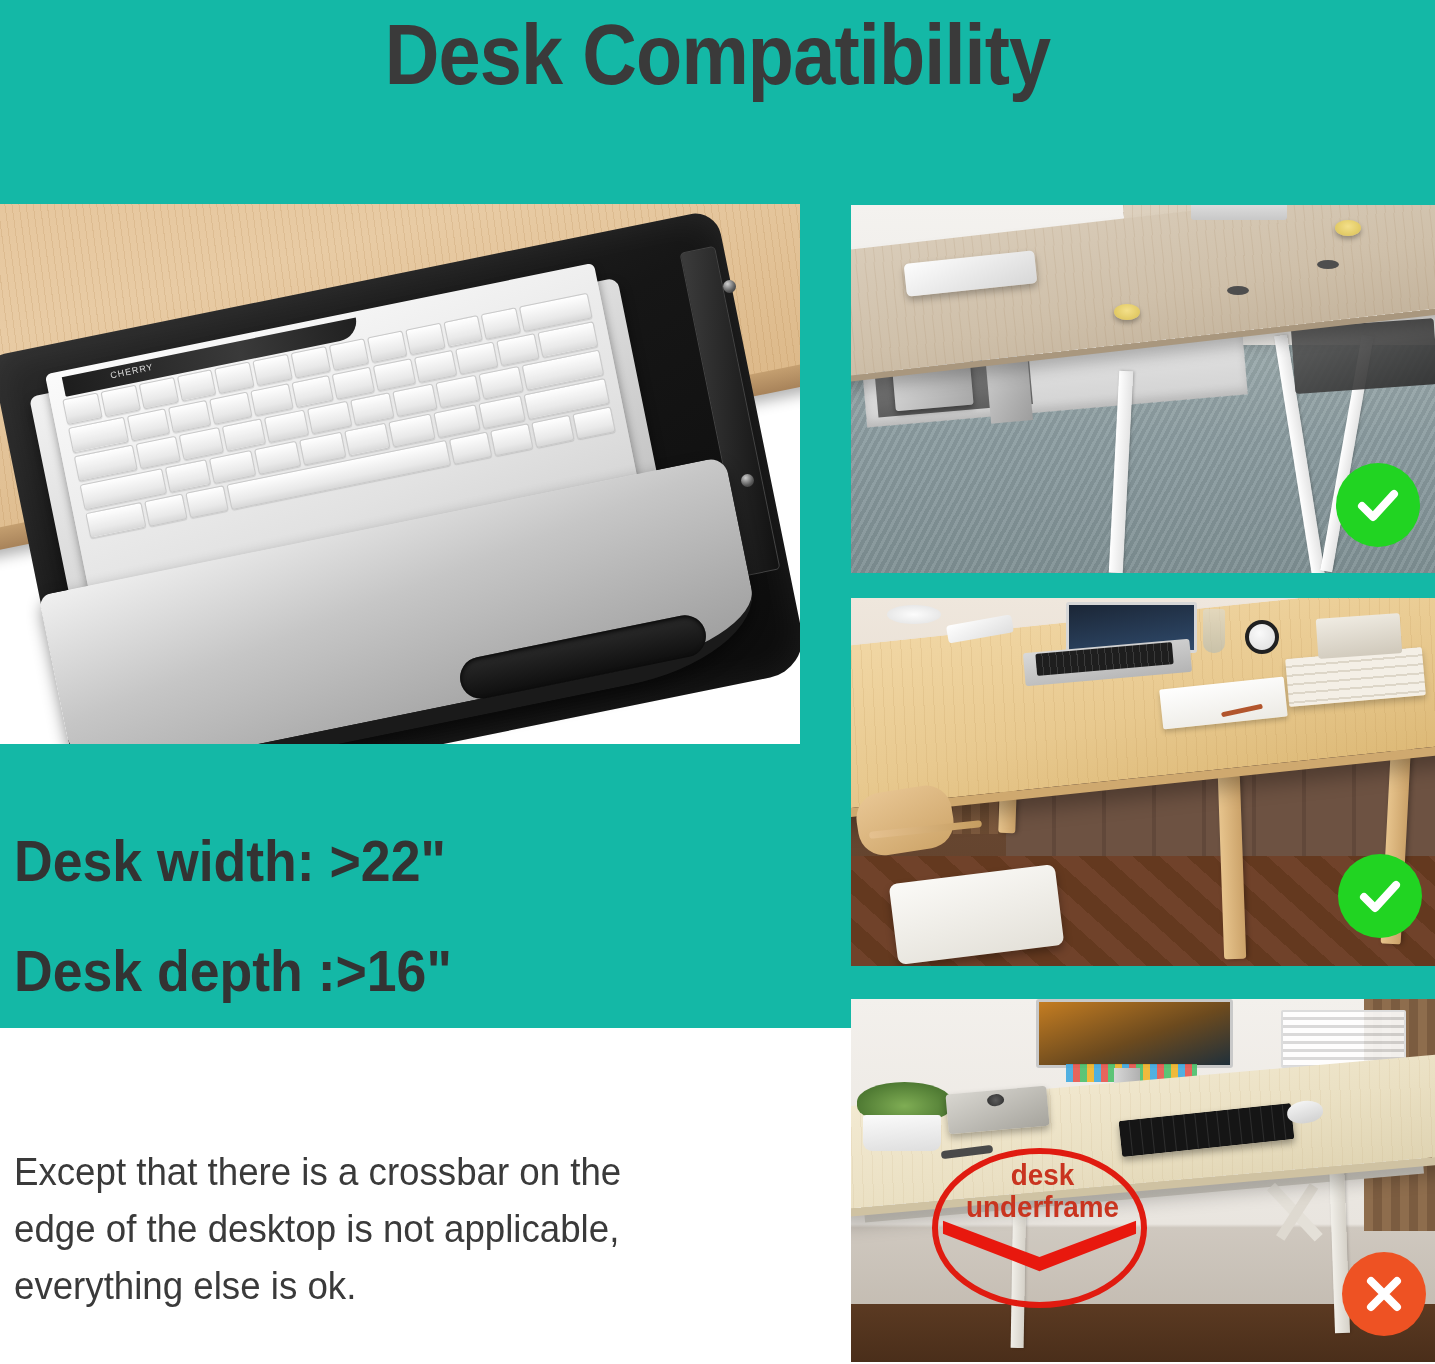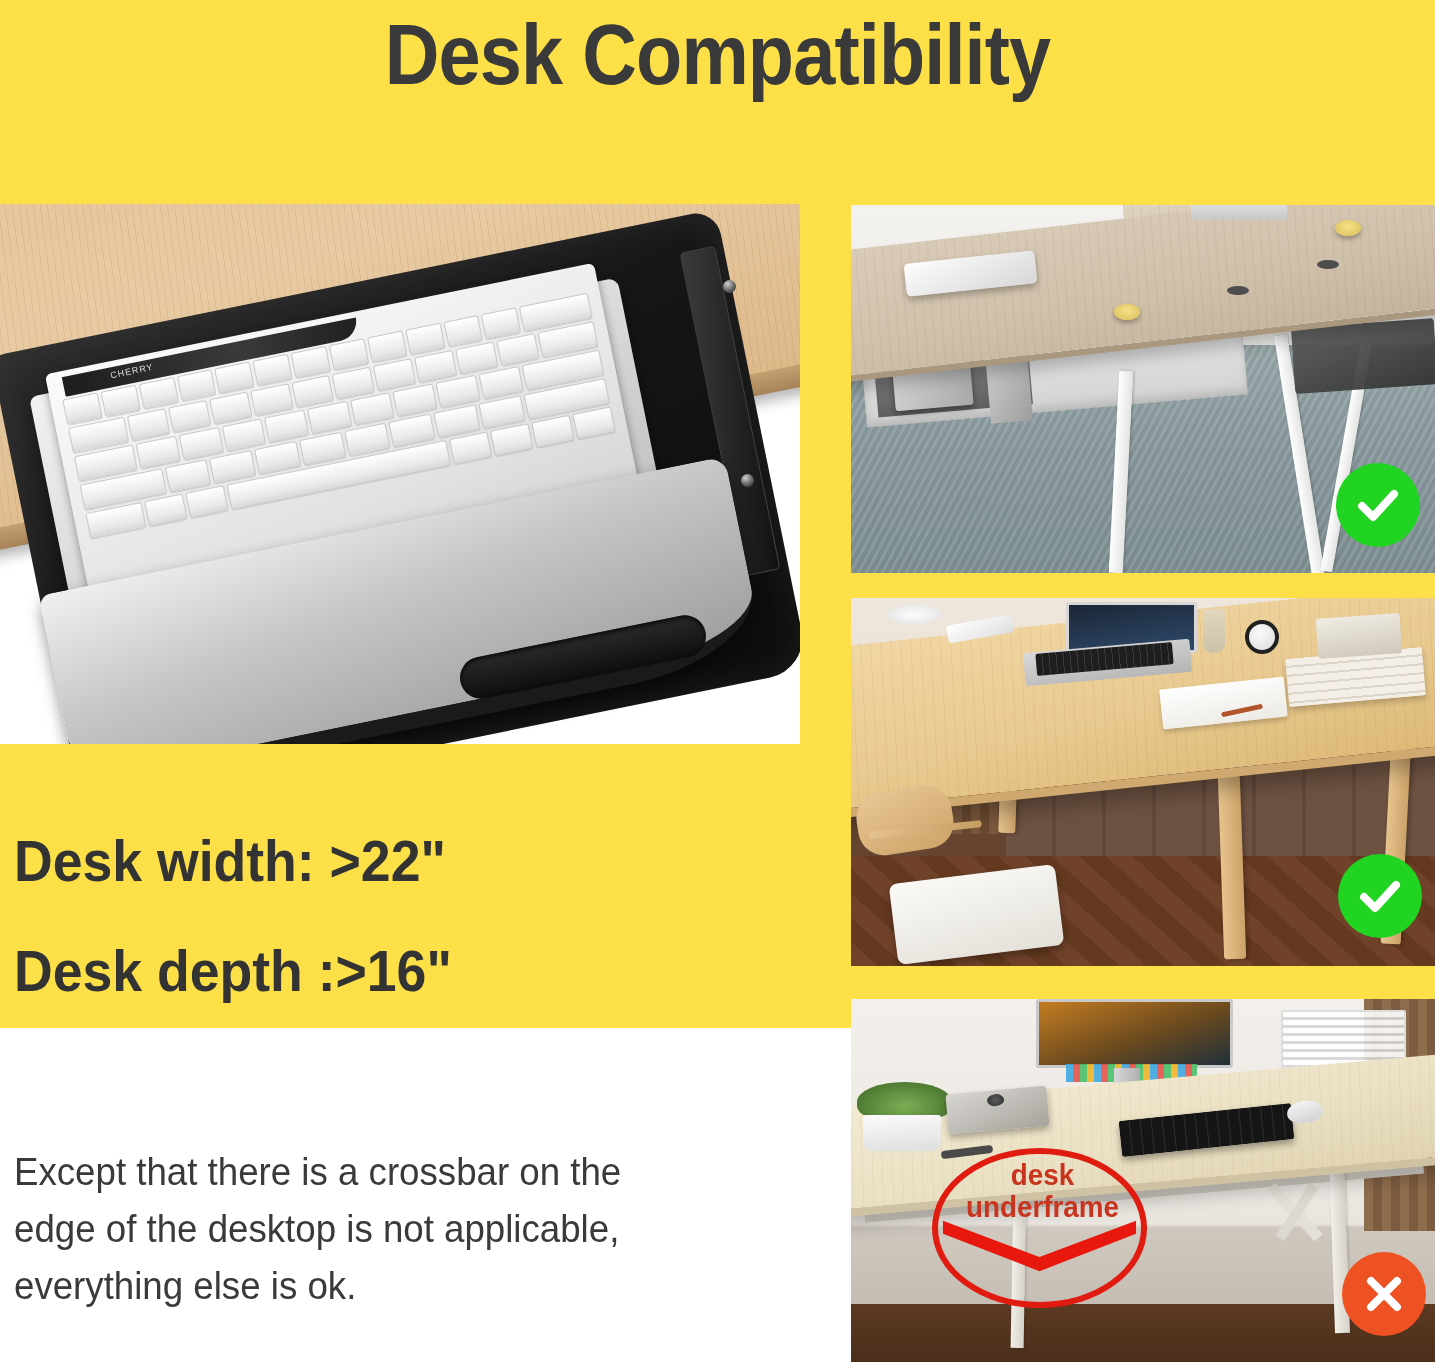--- a/index.html
+++ b/index.html
@@ -9,21 +9,21 @@
     height: 1364px;
     background: #ffffff;
     font-family: "Liberation Sans", sans-serif;
     overflow: hidden;
   }
 
   .page {
     position: relative;
     width: 1435px;
     height: 1028px;
-    background: #fde047;
+    background: #14b8a6;
   }
 
   
   .page-title {
     position: absolute;
     left: 0; top: 6px;
     width: 1435px;
     text-align: center;
     font-size: 86px;
     line-height: 96px;

